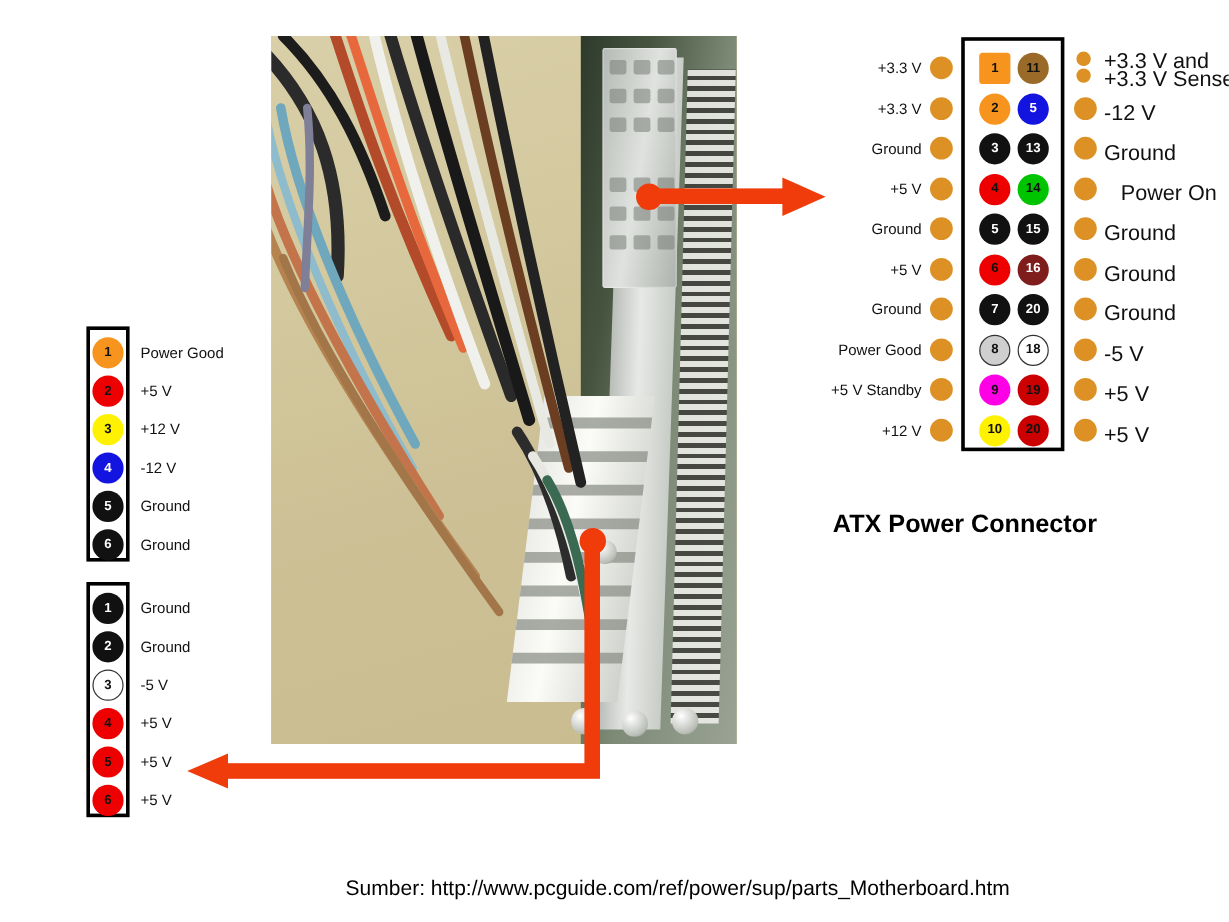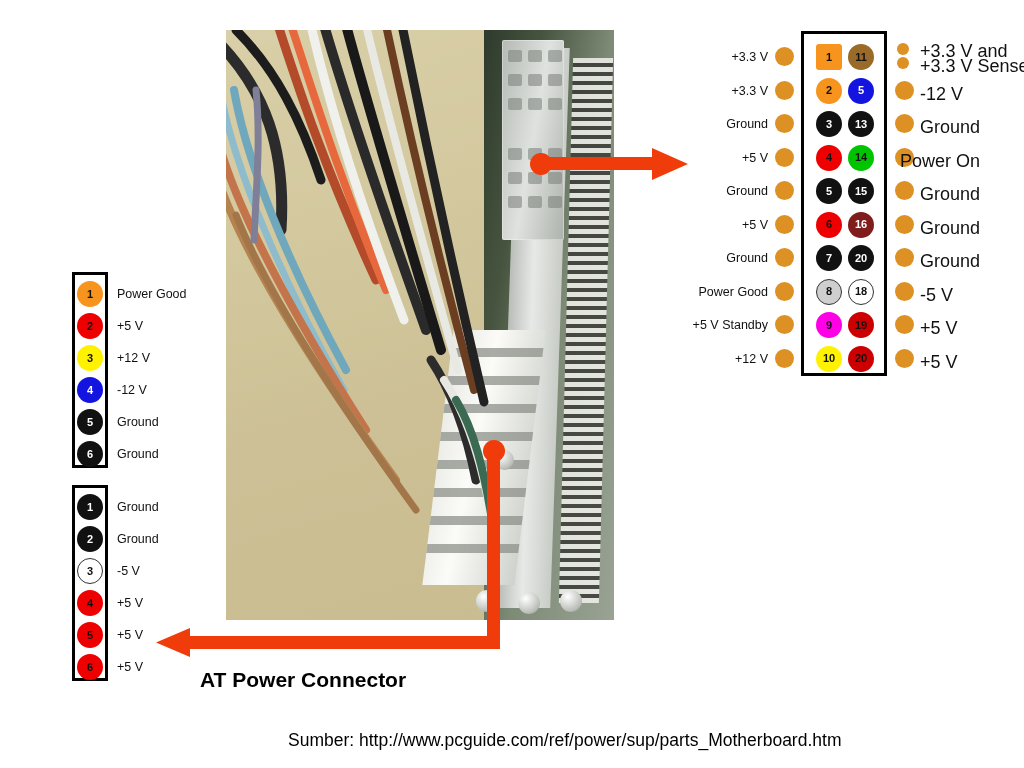--- a/index.html
+++ b/index.html
@@ -240,21 +240,20 @@
       <div class="pin" style="left: 77px; top: 558px; width: 26px; height: 26px; background: rgb(255, 255, 255); color: rgb(17, 17, 17); border: 1.5px solid rgb(51, 51, 51);">3</div>
       <div class="pinlabel" style="left: 117px; top: 564px;">-5 V</div>
       <div class="pin" style="left: 77px; top: 590px; width: 26px; height: 26px; background: rgb(238, 0, 0); color: rgb(17, 17, 17);">4</div>
       <div class="pinlabel" style="left: 117px; top: 596px;">+5 V</div>
       <div class="pin" style="left: 77px; top: 622px; width: 26px; height: 26px; background: rgb(238, 0, 0); color: rgb(17, 17, 17);">5</div>
       <div class="pinlabel" style="left: 117px; top: 628px;">+5 V</div>
       <div class="pin" style="left: 77px; top: 654px; width: 26px; height: 26px; background: rgb(238, 0, 0); color: rgb(17, 17, 17);">6</div>
       <div class="pinlabel" style="left: 117px; top: 660px;">+5 V</div>
     </div>
 
-  <div class="title" style="left:200px; top:668px;">AT Power Connector</div>
 
   <div class="pinbox" style="left:801px; top:31px; width:86px; height:345px;"></div>
   <div id="atx-pins">
       <div class="pin square" style="left: 816px; top: 44px; width: 26px; height: 26px; background: rgb(247, 148, 30); color: rgb(17, 17, 17);">1</div>
       <div class="gold" style="left: 775px; top: 47px; width: 19px; height: 19px; background: rgb(221, 145, 37);"></div>
       <div class="pin" style="left: 816px; top: 77.5px; width: 26px; height: 26px; background: rgb(247, 148, 30); color: rgb(17, 17, 17);">2</div>
       <div class="gold" style="left: 775px; top: 80.5px; width: 19px; height: 19px; background: rgb(221, 145, 37);"></div>
       <div class="pin" style="left: 816px; top: 111px; width: 26px; height: 26px; background: rgb(17, 17, 17); color: rgb(255, 255, 255);">3</div>
       <div class="gold" style="left: 775px; top: 114px; width: 19px; height: 19px; background: rgb(221, 145, 37);"></div>
       <div class="pin" style="left: 816px; top: 144.5px; width: 26px; height: 26px; background: rgb(238, 0, 0); color: rgb(17, 17, 17);">4</div>
@@ -303,25 +302,26 @@
       <div class="atxlabel-l" style="left: 640px; width: 128px; top: 251px;">Ground</div>
       <div class="atxlabel-l" style="left: 640px; width: 128px; top: 284.5px;">Power Good</div>
       <div class="atxlabel-l" style="left: 640px; width: 128px; top: 318px;">+5 V Standby</div>
       <div class="atxlabel-l" style="left: 640px; width: 128px; top: 351.5px;">+12 V</div>
     </div>
   <div id="atx-labels-right">
       <div class="atxlabel-r" style="left: 920px; top: 41px;">+3.3 V and</div>
       <div class="atxlabel-r" style="left: 920px; top: 56px;">+3.3 V Sense</div>
       <div class="atxlabel-r" style="left: 920px; top: 83.5px;">-12 V</div>
       <div class="atxlabel-r" style="left: 920px; top: 117px;">Ground</div>
-      <div class="atxlabel-r" style="left: 900px; top: 150.5px;">Power On</div>
+      <div class="atxlabel-r" style="left: 934px; top: 150.5px;">Power On</div>
       <div class="atxlabel-r" style="left: 920px; top: 184px;">Ground</div>
       <div class="atxlabel-r" style="left: 920px; top: 217.5px;">Ground</div>
       <div class="atxlabel-r" style="left: 920px; top: 251px;">Ground</div>
       <div class="atxlabel-r" style="left: 920px; top: 284.5px;">-5 V</div>
       <div class="atxlabel-r" style="left: 920px; top: 318px;">+5 V</div>
       <div class="atxlabel-r" style="left: 920px; top: 351.5px;">+5 V</div>
     </div>
 
+  <div class="title" style="left:694px; top:425px;">ATX Power Connector</div>
 
   <div class="source" style="left:288px; top:730px;">Sumber: http://www.pcguide.com/ref/power/sup/parts_Motherboard.htm</div>
 
 </div>
 
 </body></html>

